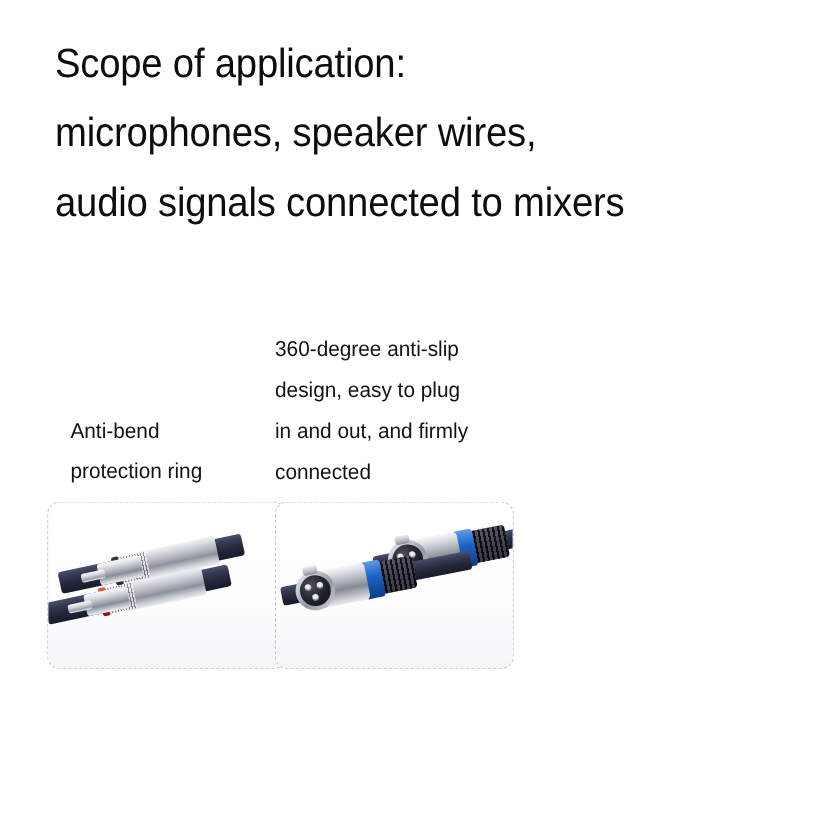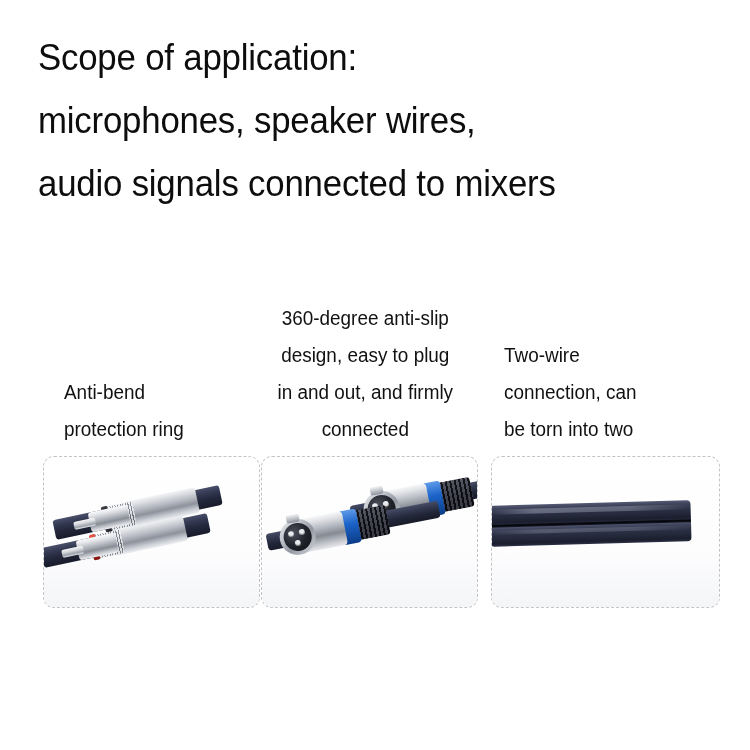--- a/index.html
+++ b/index.html
@@ -12,21 +12,21 @@
     background: #ffffff;
     font-family: "Liberation Sans", sans-serif;
     color: #111111;
     overflow: hidden;
     position: relative;
   }
 
   
   #heading {
     position: absolute;
-    left: 38px;
+    left: 50px;
     top: 26px;
     width: 690px;
   }
   .heading-line {
     font-size: 37px;
     line-height: 63px;
     font-weight: 400;
     color: #0d0d0d;
     white-space: nowrap;
     transform: scaleX(0.94);
@@ -41,21 +41,21 @@
     top: 270px;
     width: 750px;
     height: 345px;
   }
   .feature-col {
     position: absolute;
     top: 0;
     height: 345px;
   }
   .feature-col.col-0 { left: 43px;  width: 217px; }
-  .feature-col.col-1 { left: 261px; width: 217px; text-align: center; }
+  .feature-col.col-1 { left: 250px; width: 217px; }
   .feature-col.col-2 { left: 491px; width: 229px; }
 
   .caption {
     position: absolute;
     bottom: 167px;
     left: 0;
     width: 100%;
     font-size: 19.5px;
     line-height: 37px;
     color: #111111;
@@ -375,33 +375,14 @@
               <div class="hole h2"></div>
               <div class="hole h3"></div>
             </div>
           </div>
         </div>
 
       </div>
     </div>
   </div>
 
-  <div class="feature-col col-2">
-    <div class="caption">
-      <div class="caption-line">Two-wire</div>
-      <div class="caption-line">connection, can</div>
-      <div class="caption-line">be torn into two</div>
-    </div>
-
-    <div class="photo-panel">
-      <div class="scene">
-        <div class="twin-cable" style="transform: rotate(-1.6deg);">
-          <div class="cond top"></div>
-          <div class="cond bot"></div>
-          <div class="seam"></div>
-          <div class="gloss"></div>
-          <div class="gloss2"></div>
-        </div>
-      </div>
-    </div>
-  </div>
 
 </div>
 
 </body></html>

